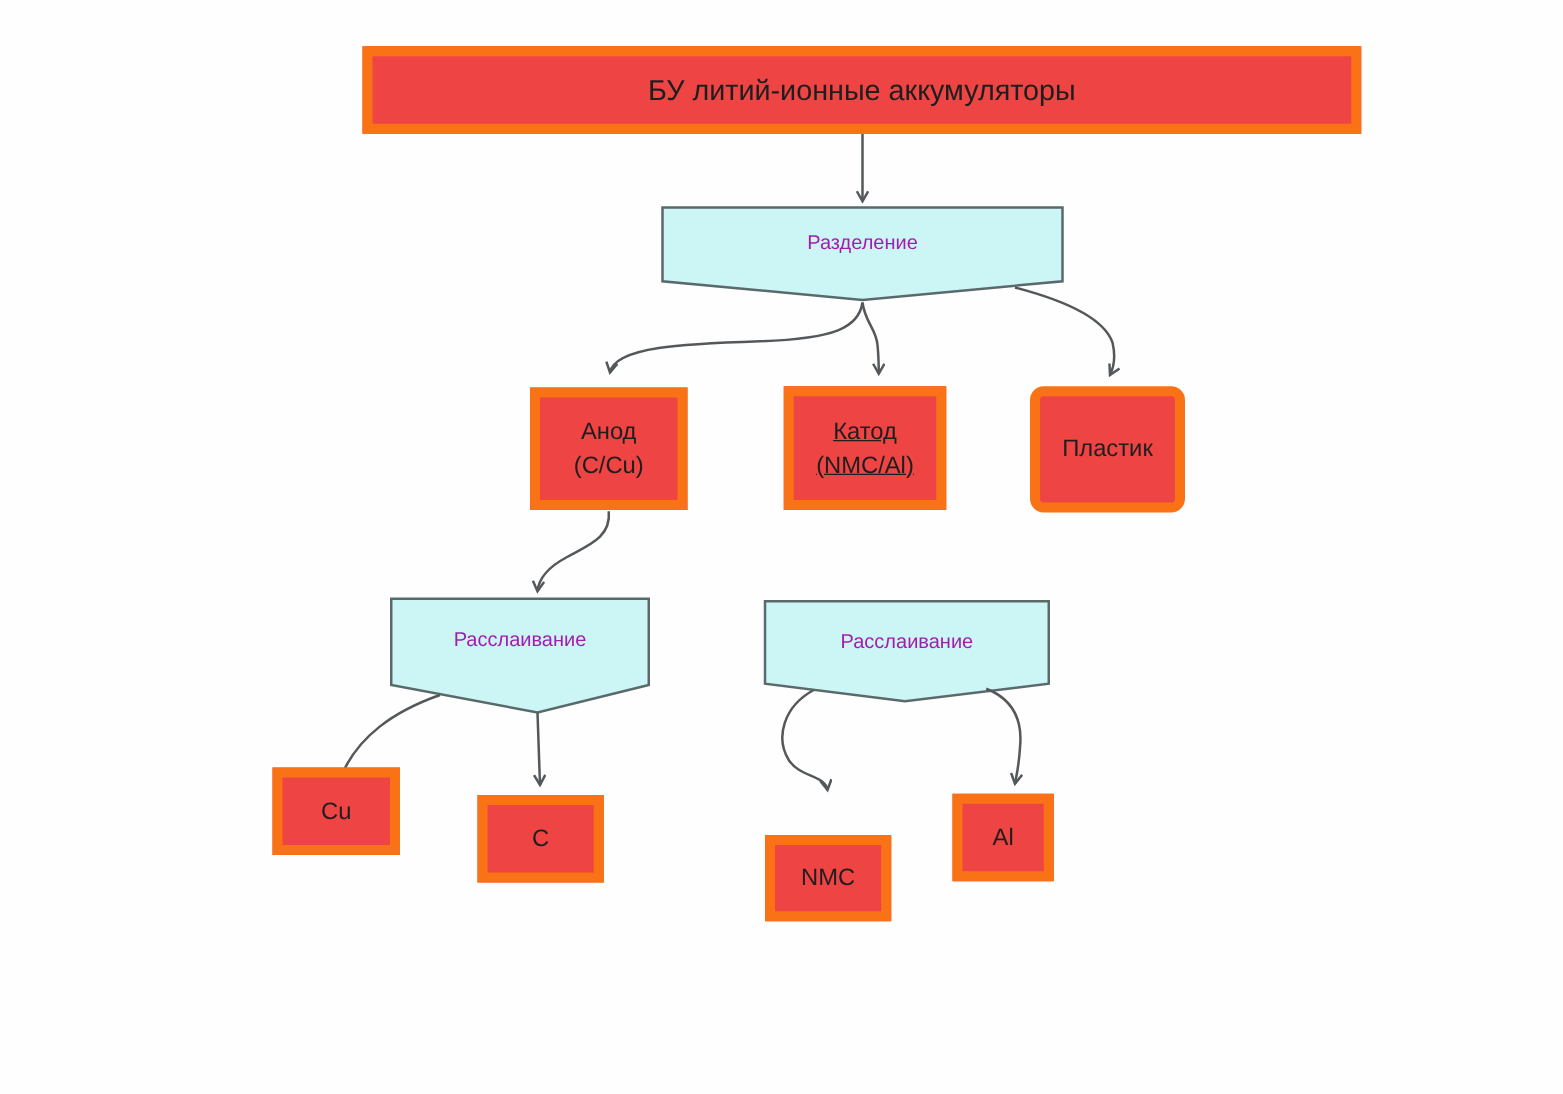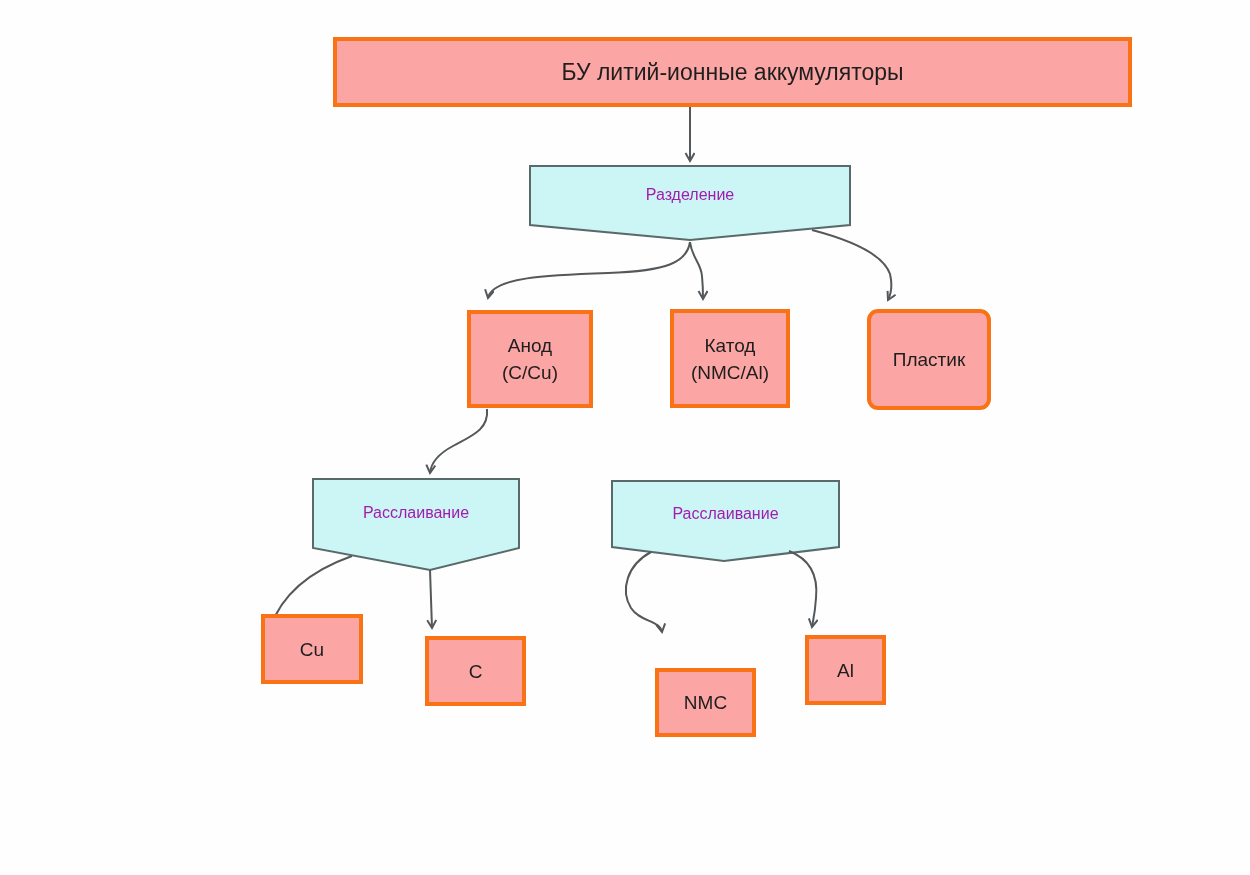--- a/index.html
+++ b/index.html
@@ -8,31 +8,30 @@
     position: relative;
     width: 1250px;
     height: 875px;
     background: #fefefe;
     overflow: hidden;
   }
   .canvas svg { position: absolute; left: 0; top: 0; }
   .node {
     position: absolute;
     box-sizing: border-box;
-    background: #fca5a5;
-    border: 4px solid #f97316;
+    background: #ef4444;
+    border: 8px solid #f97316;
     display: flex;
     align-items: center;
     justify-content: center;
     text-align: center;
     color: #1e1e1e;
     font-size: 19px;
     line-height: 27px;
     white-space: pre-line;
-    margin-left: 43px;
   }
   .penta-label {
     position: absolute;
     display: flex;
     align-items: center;
     justify-content: center;
     text-align: right;
     color: #a21caf;
     font-size: 16px;
   }
@@ -63,21 +62,21 @@
     <path d="M 430 570 L 432 628" fill="none" stroke="#54585a" stroke-width="2" marker-end="url(#arrowhead)"></path>
     <path d="M 651 552 C 627 565 620 590 631 608 C 640 622 660 620 662 632" fill="none" stroke="#54585a" stroke-width="2" marker-end="url(#arrowhead)"></path>
     <path d="M 789 551 C 812 560 818 578 816 598 C 815 614 813 621 812 627" fill="none" stroke="#54585a" stroke-width="2" marker-end="url(#arrowhead)"></path>
   </svg>
 
   <div class="node root-node" style="left:290px; top:37px; width:799px; height:70px;">БУ литий-ионные аккумуляторы</div>
 
   <div class="node" style="left:424px; top:310px; width:126px; height:98px;">Анод
 (C/Cu)</div>
 
-  <div class="node" style="left:627px; top:309px; width:120px; height:99px;">Катод
+  <div class="node" style="left:627px; top:309px; width:130px; height:99px;text-decoration:underline;">Катод
 (NMC/Al)</div>
 
   <div class="node" style="left:824px; top:309px; width:124px; height:101px;border-radius:11px;">Пластик</div>
 
   <div class="node" style="left:218px; top:614px; width:102px; height:70px;">Cu</div>
 
   <div class="node" style="left:382px; top:636px; width:101px; height:70px;">C</div>
 
   <div class="node" style="left:612px; top:668px; width:101px; height:69px;">NMC</div>
 

